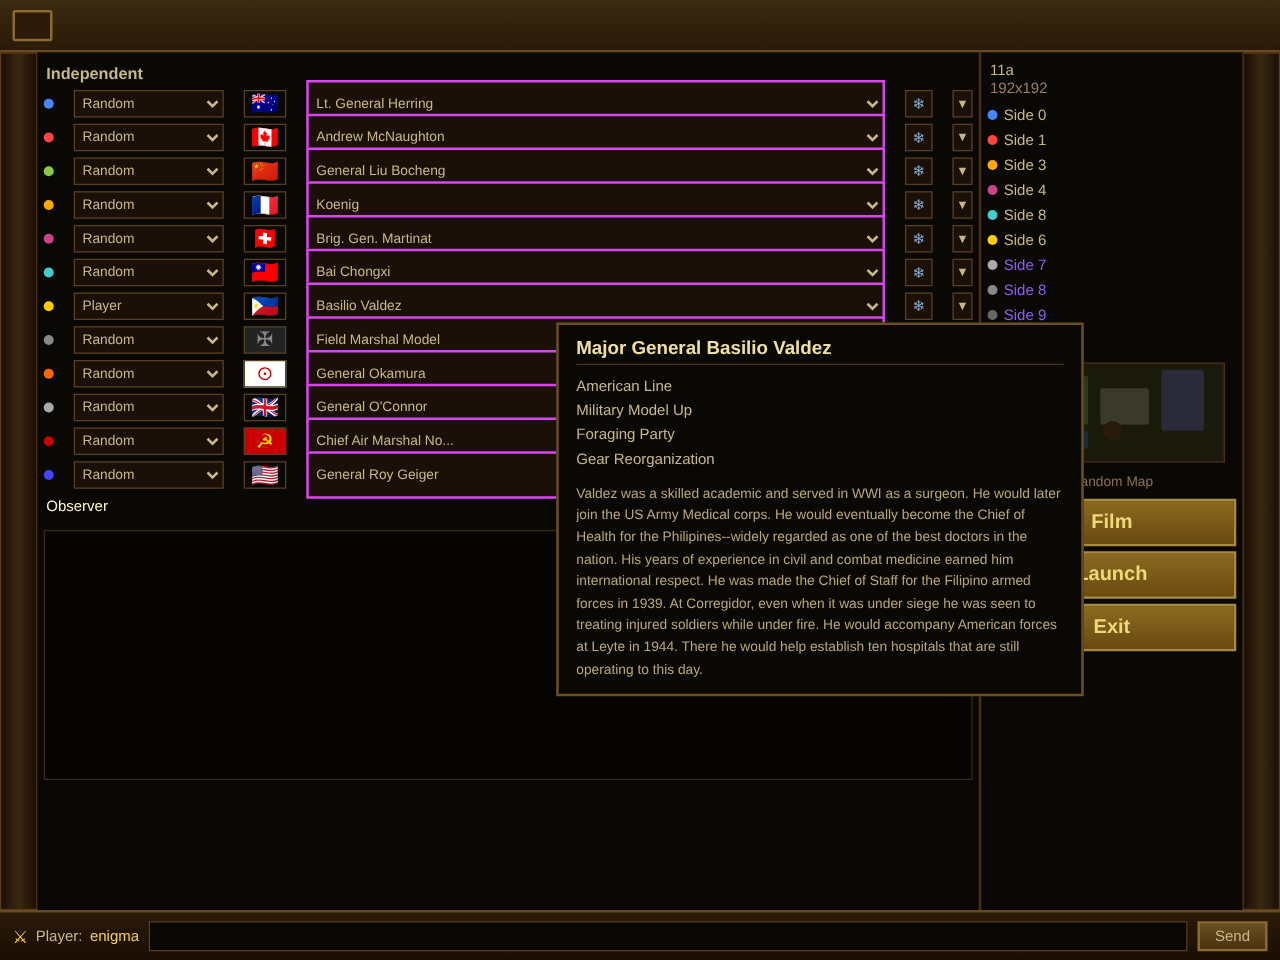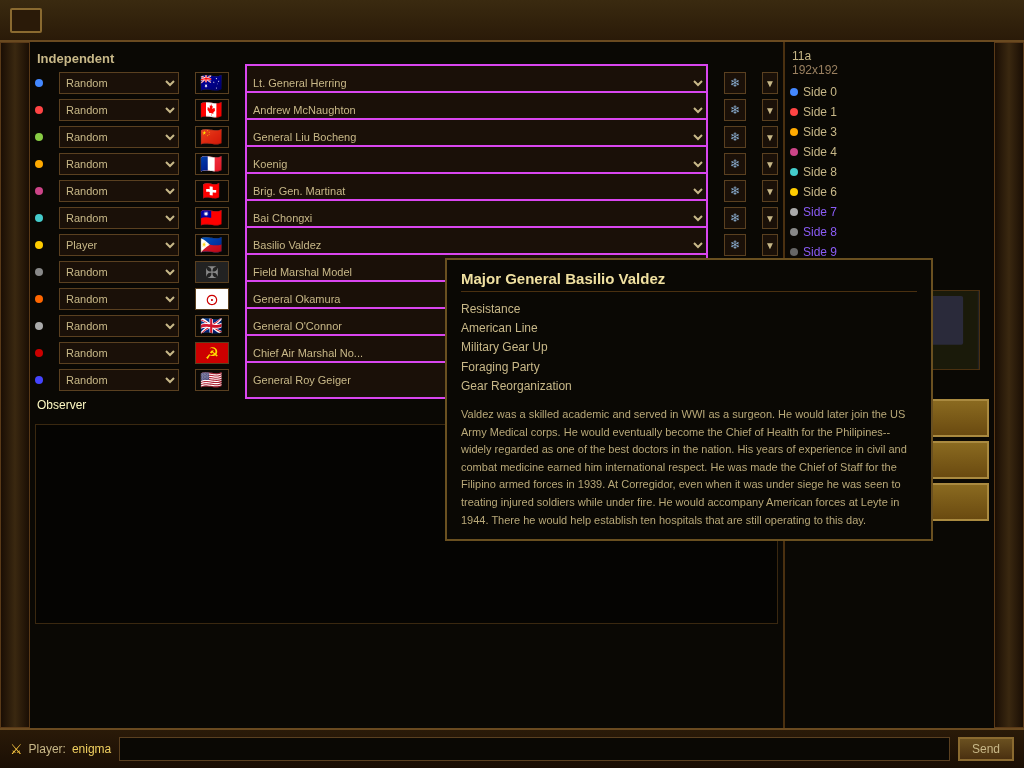--- a/index.html
+++ b/index.html
@@ -265,21 +265,21 @@
       cursor: pointer;
       font-size: 12px;
       height: 24px;
     }
 
     
     #tooltip-popup {
       position: absolute;
       left: 445px;
       top: 258px;
-      width: 488px;
+      width: 422px;
       background: #0a0804;
       border: 2px solid #6a5020;
       padding: 10px 14px;
       z-index: 100;
       color: #c8b888;
     }
 
     #tooltip-title {
       font-size: 15px;
       font-weight: bold;
@@ -511,20 +511,19 @@
     <span>Player:</span>
     <span id="player-name">enigma</span>
   </div>
   <input id="chat-input" type="text" style="">
   <button id="send-btn">Send</button>
 </div>
 
 <div id="tooltip-popup">
   <div id="tooltip-title">Major General Basilio Valdez</div>
   <div id="tooltip-abilities">
-      <div>Resistance</div>
       <div>American Line</div>
-      <div>Military Gear Up</div>
+      <div>Military Model Up</div>
       <div>Foraging Party</div>
       <div>Gear Reorganization</div>
     </div>
   <div id="tooltip-description">Valdez was a skilled academic and served in WWI as a surgeon. He would later join the US Army Medical corps. He would eventually become the Chief of Health for the Philipines--widely regarded as one of the best doctors in the nation. His years of experience in civil and combat medicine earned him international respect. He was made the Chief of Staff for the Filipino armed forces in 1939. At Corregidor, even when it was under siege he was seen to treating injured soldiers while under fire. He would accompany American forces at Leyte in 1944. There he would help establish ten hospitals that are still operating to this day.</div>
 </div>
 
 </body></html>

